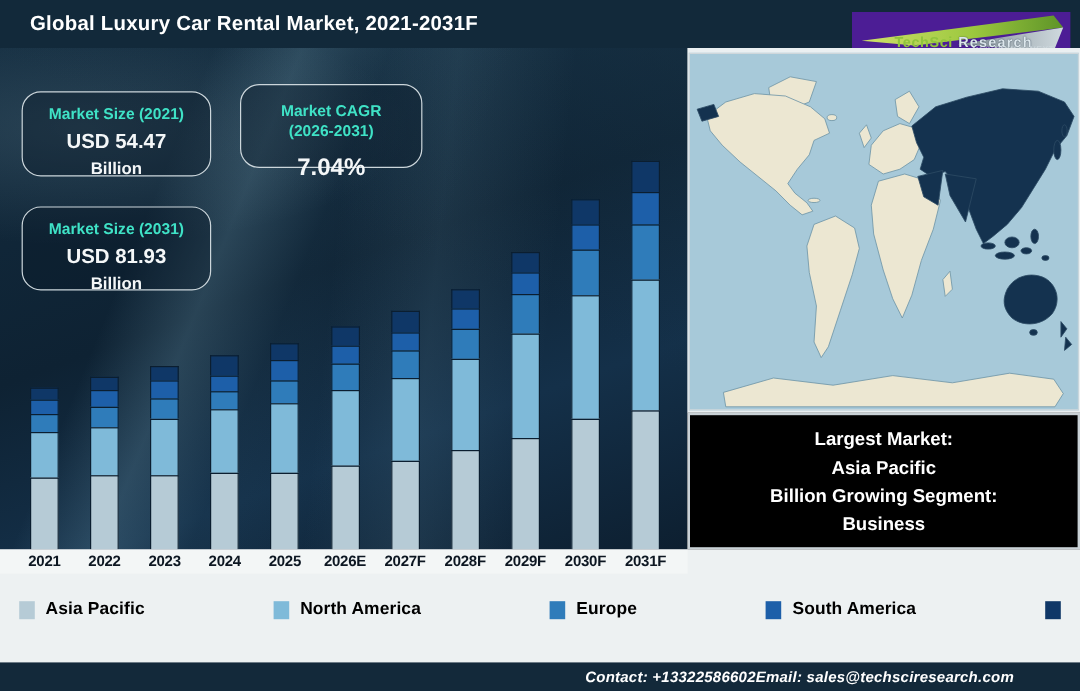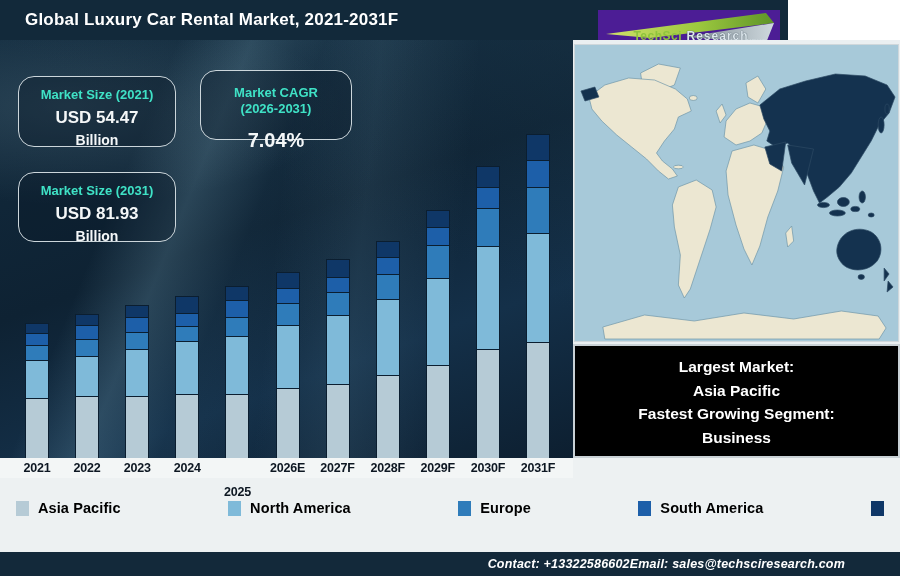--- a/index.html
+++ b/index.html
@@ -5,21 +5,21 @@
   * { margin: 0; padding: 0; box-sizing: border-box; }
   html,body { background:#ffffff; }
   body { font-family: "Liberation Sans", sans-serif; }
   #stage {
     position: relative; width: 900px; height: 576px;
     background: #ffffff; overflow: hidden;
   }
 
   
   .title-bar {
-    position: absolute; left:0; top:0; width:788px; height:40px;
+    position: absolute; left:0; top:0; width:900px; height:40px;
     background: #12293a;
   }
   .title-bar h1 {
     position:absolute; left:25px; top:10px;
     font-size:17px; font-weight:bold; color:#ffffff; letter-spacing:.2px;
   }
   .logo-box {
     position:absolute; right:8px; top:10px; width:182px; height:36px;
     background:#4c1d95; overflow:hidden;
   }
@@ -287,32 +287,32 @@
           <ellipse cx="288" cy="232" rx="3.2" ry="2.4"></ellipse>
 
           <path d="M311,223 L316,229 L311,236 Z"></path>
           <path d="M315,236 L320,242 L314,247 Z"></path>
         </g>
       </svg>
     </div>
     <div class="highlight-box">
       <div>Largest Market:</div>
       <div>Asia Pacific</div>
-      <div>Fastest Growing Segment:</div>
+      <div>Billion Growing Segment:</div>
       <div>Business</div>
     </div>
   </div>
 
   <div class="bottom-area">
     <div class="axis-strip" id="axis-strip">
         <div class="axis-label" style="left: 12px;">2021</div>
         <div class="axis-label" style="left: 62.1px;">2022</div>
         <div class="axis-label" style="left: 112.2px;">2023</div>
         <div class="axis-label" style="left: 162.3px;">2024</div>
-        <div class="axis-label" style="left: 212.4px; margin-top: 24px;">2025</div>
+        <div class="axis-label" style="left: 212.4px;">2025</div>
         <div class="axis-label" style="left: 262.5px;">2026E</div>
         <div class="axis-label" style="left: 312.6px;">2027F</div>
         <div class="axis-label" style="left: 362.7px;">2028F</div>
         <div class="axis-label" style="left: 412.8px;">2029F</div>
         <div class="axis-label" style="left: 462.9px;">2030F</div>
         <div class="axis-label" style="left: 513px;">2031F</div>
       </div>
     <div class="legend-row" id="legend-row">
         <div class="legend-item">
           <span class="legend-swatch" style="background: rgb(182, 203, 214);"></span>

